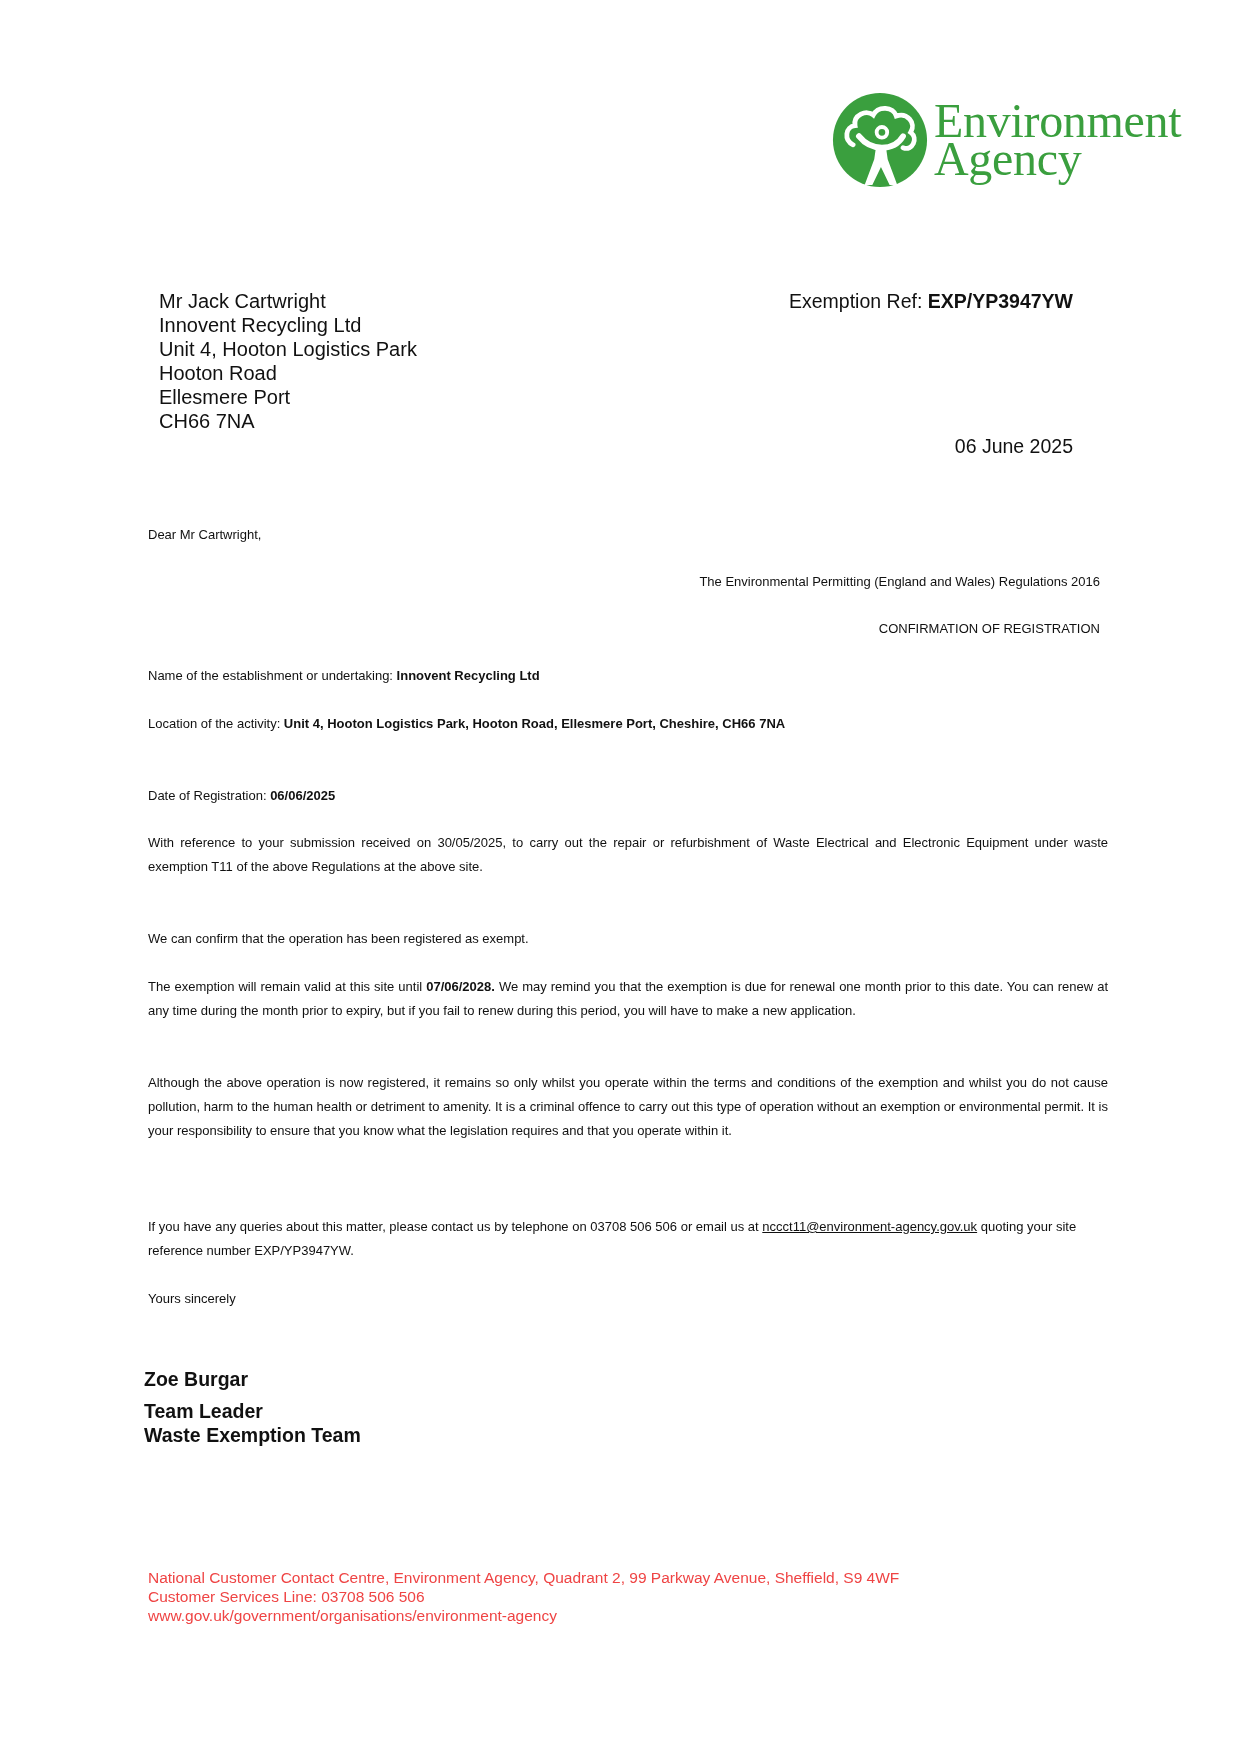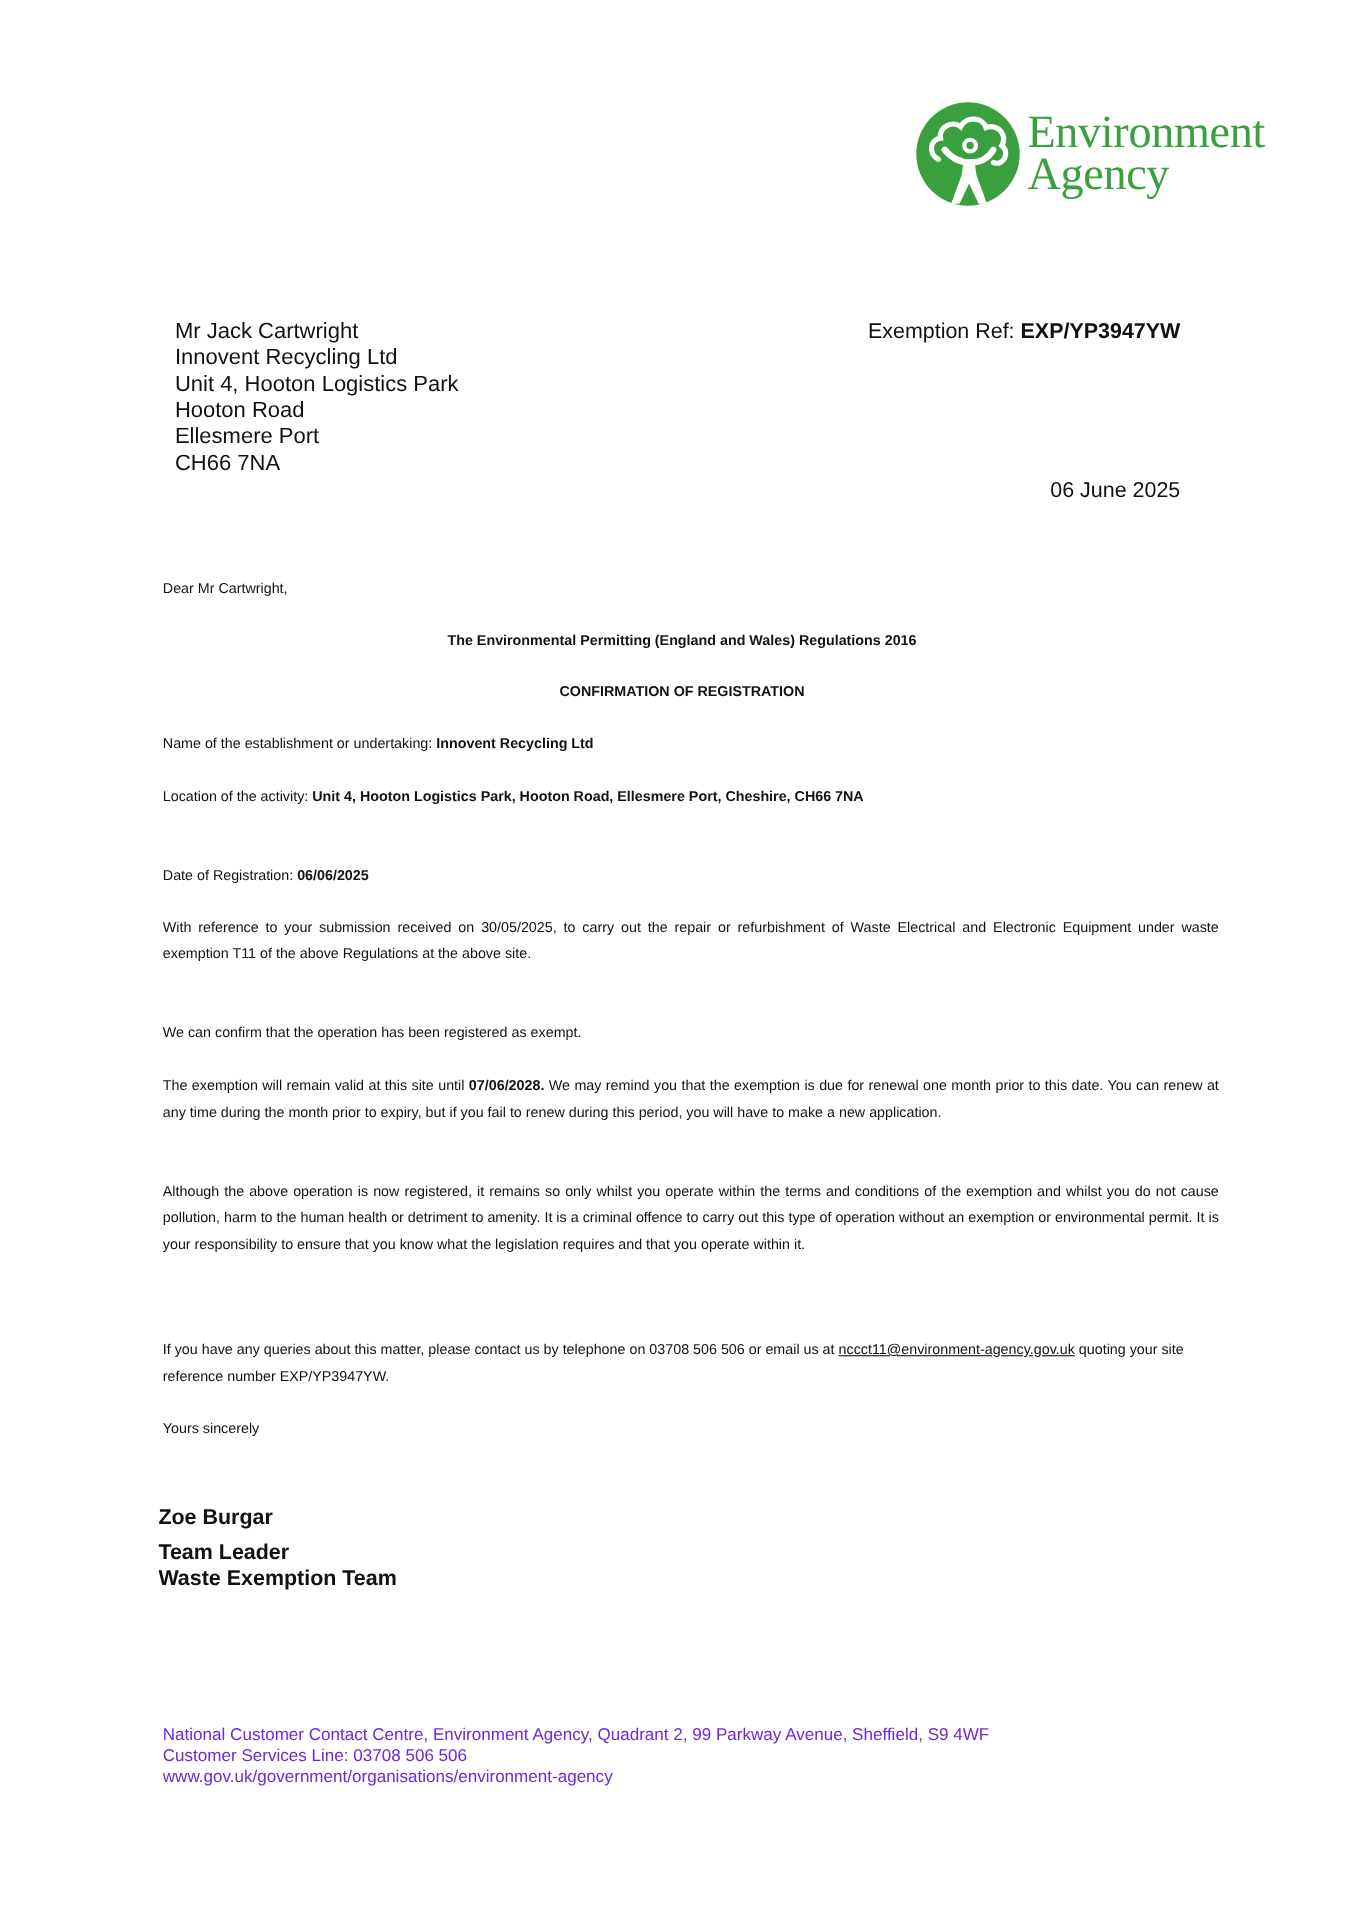--- a/index.html
+++ b/index.html
@@ -3,31 +3,31 @@
 <meta charset="utf-8">
 <style>
   html, body { margin: 0; padding: 0; background: #ffffff; }
   body {
     width: 1241px; height: 1755px; position: relative; overflow: hidden;
     font-family: "Liberation Sans", sans-serif; color: #111111;
   }
   .abs { position: absolute; }
   .logo { left: 832px; top: 90px; width: 340px; height: 100px; display: flex; align-items: center; }
   .logo svg { width: 96px; height: 96px; flex: none; }
-  .logo-text { margin-left: 6px; font-family: "Liberation Serif", serif; color: #3a9f3e; font-size: 42px; line-height: 38px; letter-spacing: -0.3px; }
+  .logo-text { margin-left: 6px; font-family: "Liberation Serif", serif; color: #3a9f3e; font-size: 48px; line-height: 38px; letter-spacing: -0.3px; }
   .addr { left: 159px; top: 289px; font-size: 20px; line-height: 24px; }
   .ref { right: 168px; top: 289px; font-size: 19.5px; line-height: 24px; text-align: right; white-space: nowrap; }
   .date { right: 168px; top: 434px; font-size: 19.5px; line-height: 24px; text-align: right; }
   .body-text { left: 148px; width: 960px; font-size: 13px; line-height: 24px; }
   .justify { text-align: justify; }
-  .center { text-align: center; font-weight: bold; }
+  .center { text-align: right; font-weight: normal; }
   b { font-weight: bold; }
   a { color: #111111; text-decoration: underline; }
   .sig { left: 144px; font-size: 19.5px; line-height: 24px; font-weight: bold; }
-  .footer { left: 148px; top: 1568px; font-size: 15.5px; line-height: 19px; color: #6d28d9; }
+  .footer { left: 148px; top: 1568px; font-size: 15.5px; line-height: 19px; color: #ef4444; }
 </style>
 </head>
 <body>
 
 <div class="abs logo">
   <svg viewBox="0 0 100 100">
     <circle cx="50" cy="50" r="49" fill="#3a9f3e"></circle>
 
     <path d="M22 55 C12 50 14 36 24 35 C22 24 36 18 43 24 C48 14 64 15 67 25 C78 21 88 32 82 42 C90 48 84 62 74 58" fill="none" stroke="#ffffff" stroke-width="5" stroke-linecap="round"></path>
 

